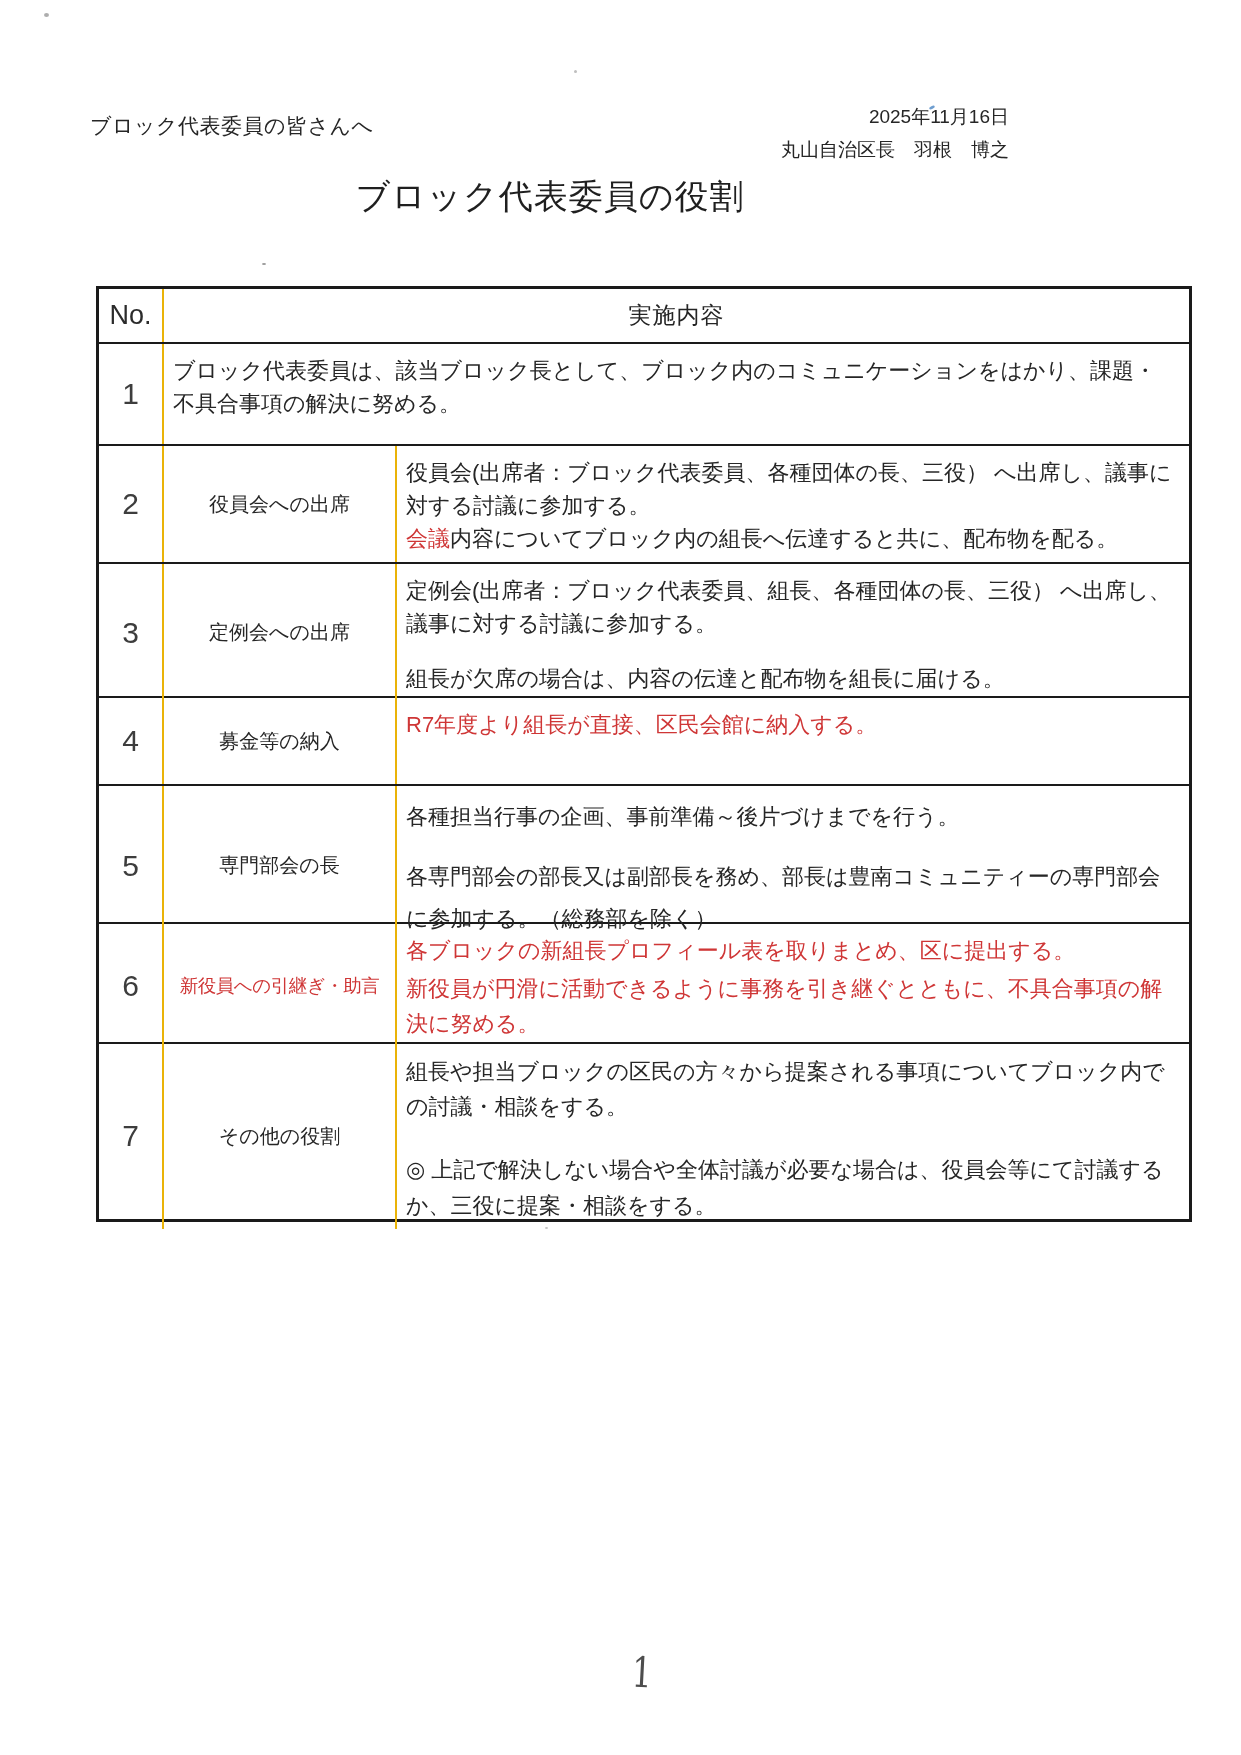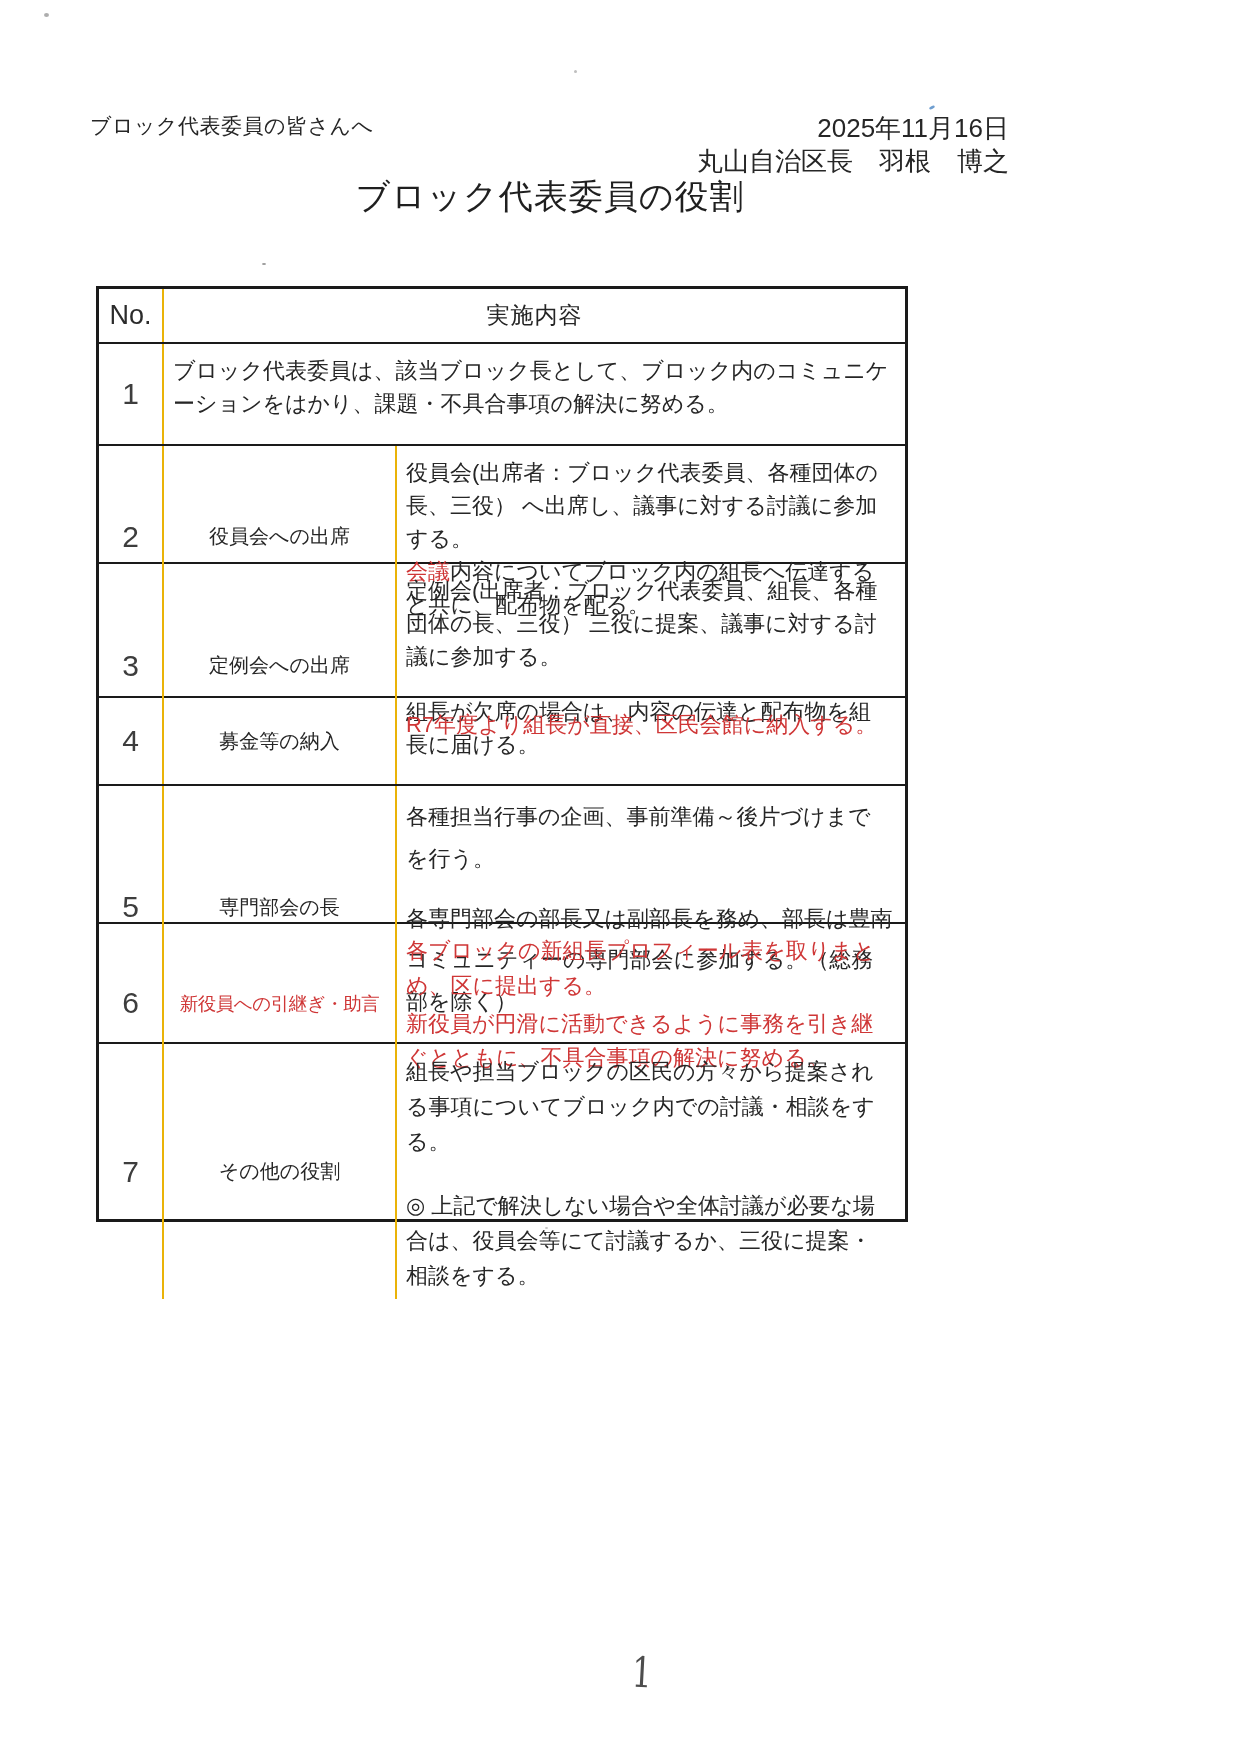--- a/index.html
+++ b/index.html
@@ -6,26 +6,26 @@
   html,body { width:1241px; height:1755px; background:#ffffff; overflow:hidden; }
   body {
     position:relative;
     font-family:"Liberation Sans","DejaVu Sans",sans-serif;
     color:var(--ink,#262626);
   }
   .red { color:var(--red,#cf3636); }
 
   
   .recipient { position:absolute; left:90px; top:112px; font-size:21px; letter-spacing:.5px; }
-  .head-right { position:absolute; right:232px; top:112px; text-align:right; line-height:33px; font-size:26px; }
+  .head-right { position:absolute; right:232px; top:100px; text-align:right; line-height:33px; font-size:19px; }
   .doc-title { position:absolute; left:0; top:174px; width:1100px; text-align:center;
                font-size:34px; letter-spacing:1px; color:#1f1f1f; }
 
   
-  .roles-table { position:absolute; left:96px; top:286px; width:812px;
+  .roles-table { position:absolute; left:96px; top:286px; width:1096px;
                  border:3px solid #1a1a1a; background:#fff; }
   .trow { display:grid; border-top:2px solid #1a1a1a; }
   .trow:first-child { border-top:none; }
   .trow.cols3 { grid-template-columns:63px 233px 1fr; }
   .trow.cols2 { grid-template-columns:63px 1fr; }
   .cell { position:relative; }
   .cell + .cell { border-left:2px solid #eab308; }
   .no-cell { display:flex; align-items:center; justify-content:center;
              font-size:30px; color:#3d3d3d; }
   .head-no { font-size:27px; color:#2b2b2b; }
@@ -78,21 +78,21 @@
       <div class="cell label-cell">役員会への出席</div>
       <div class="cell content-cell" style="line-height: 1.5;">
         <p><span>役員会(出席者：ブロック代表委員、各種団体の長、三役） へ出席し、議事に対する討議に参加する。</span></p>
         <p><span class="red">会議</span><span>内容についてブロック内の組長へ伝達すると共に、配布物を配る。</span></p>
       </div>
     </div>
     <div class="trow cols3" style="height: 134px;">
       <div class="cell no-cell">3</div>
       <div class="cell label-cell">定例会への出席</div>
       <div class="cell content-cell" style="gap: 22px; line-height: 1.5;">
-        <p><span>定例会(出席者：ブロック代表委員、組長、各種団体の長、三役） 三役に提案、議事に対する討議に参加する。</span></p>
+        <p><span>定例会(出席者：ブロック代表委員、組長、各種団体の長、三役） へ出席し、議事に対する討議に参加する。</span></p>
         <p><span>組長が欠席の場合は、内容の伝達と配布物を組長に届ける。</span></p>
       </div>
     </div>
     <div class="trow cols3" style="height: 88px;">
       <div class="cell no-cell">4</div>
       <div class="cell label-cell">募金等の納入</div>
       <div class="cell content-cell" style="gap: 0px; line-height: 1.5;">
         <p><span class="red">R7年度より組長が直接、区民会館に納入する。</span></p>
       </div>
     </div>

